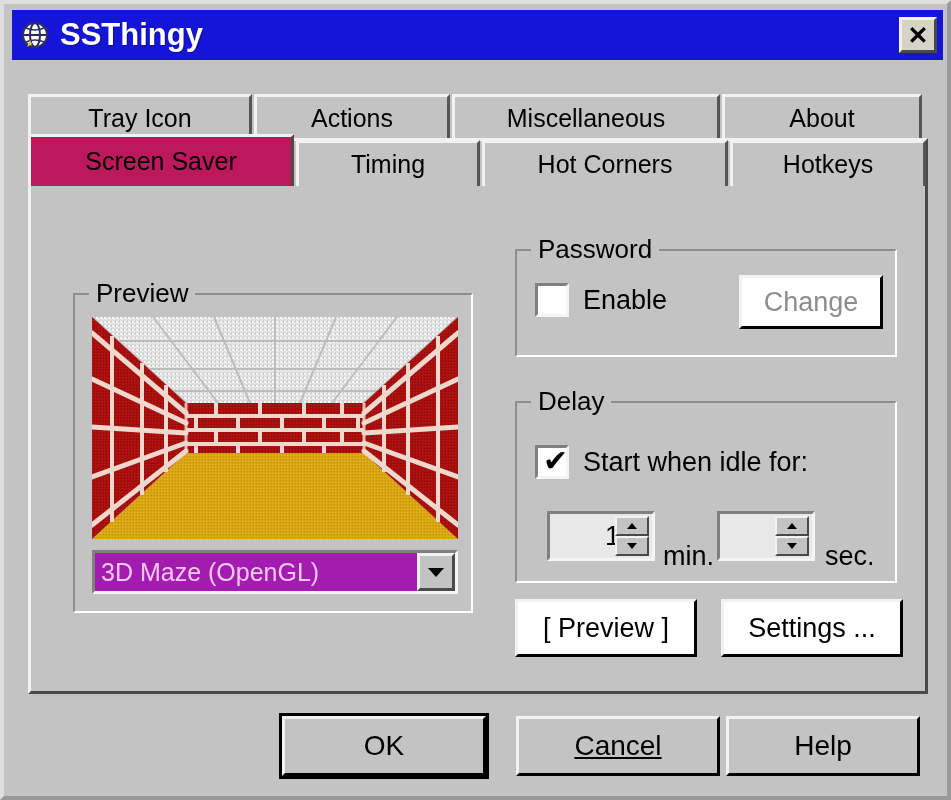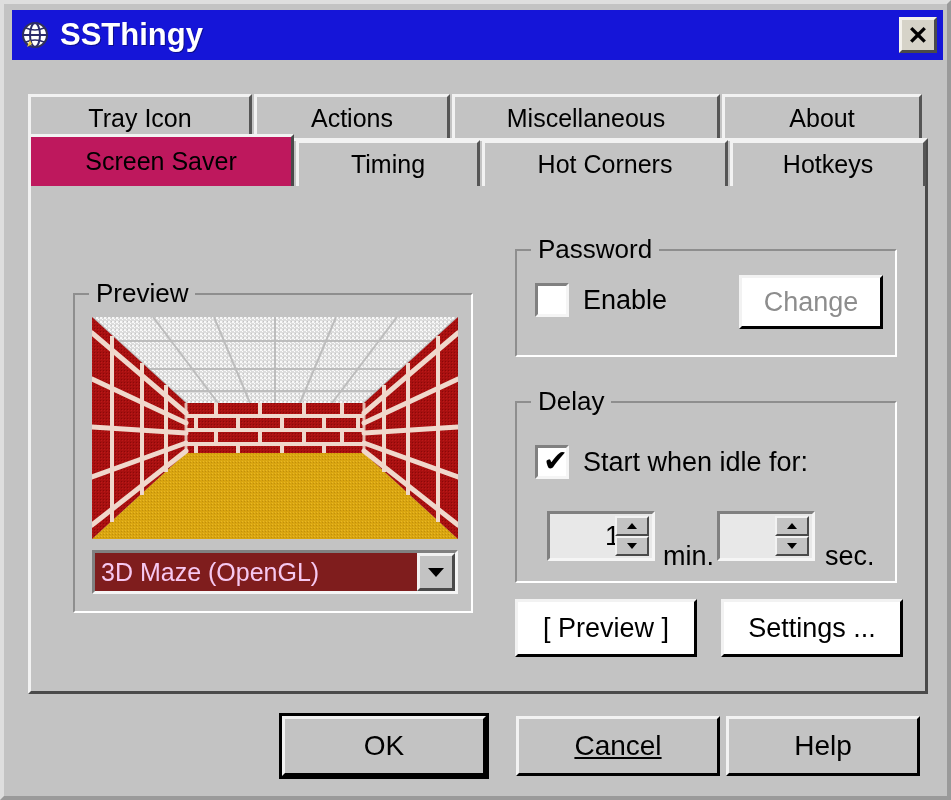--- a/index.html
+++ b/index.html
@@ -171,21 +171,21 @@
     border-left: 3px solid #808080;
     border-top: 3px solid #808080;
     border-right: 3px solid #f5f5f5;
     border-bottom: 3px solid #f5f5f5;
     background: #ffffff;
     display: flex;
     align-items: stretch;
   }
   #combo-value {
     flex: 1 1 auto;
-    background: #7f1d1d;
+    background: #a21caf;
     color: #f6c8f0;
     font-size: 25px;
     line-height: 38px;
     padding-left: 6px;
     white-space: nowrap;
     overflow: hidden;
   }
   #combo-arrow {
     flex: 0 0 38px;
     background: #c3c3c3;

